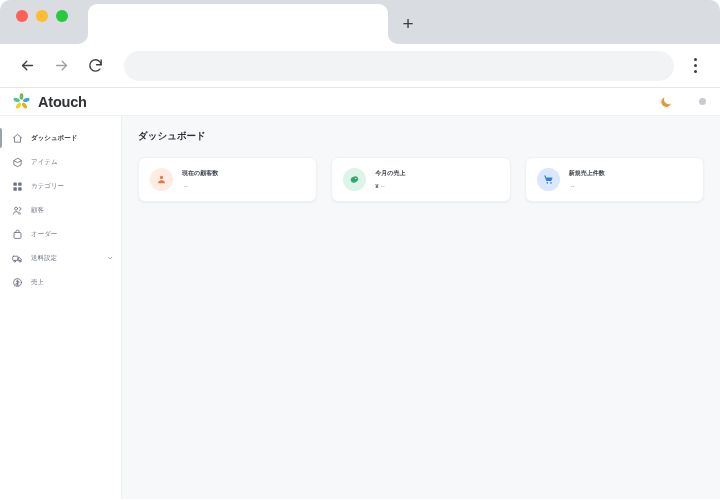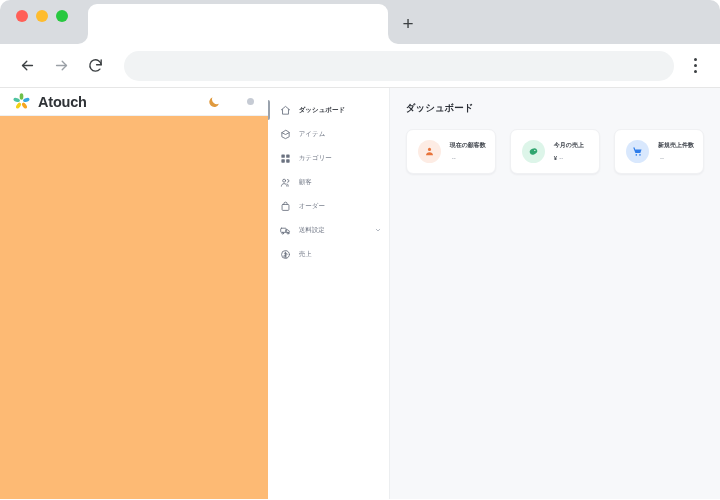--- a/index.html
+++ b/index.html
@@ -76,21 +76,21 @@
     display:flex; align-items:center; padding: 0 14px;
     font-size: 11px; color:#5f6368;
   }
   .kebab {
     width: 26px; height: 30px;
     display:flex; flex-direction:column; align-items:center; justify-content:center; gap:3px;
   }
   .kebab i { width:3px; height:3px; border-radius:50%; background:#3c4043; display:block; }
 
   
-  .app { position:relative; width:100%; height: calc(500px - 89px); background:#fdba74; display:flex; flex-direction:row;justify-content:flex-end; }
+  .app { position:relative; width:100%; height: calc(500px - 89px); background:#a3a3a3; display:flex; flex-direction:column;justify-content:flex-end; }
   .app-header {
     height: 28px; width:100%; background:#fff;
     display:flex; align-items:center; justify-content:space-between;
     padding: 0 10px 0 12px;
     border-bottom: 1px solid #eef0f2;
   }
   .brand { display:flex; align-items:center; gap:7px; }
   .brand-mark { width: 19px; height: 19px; display:block; }
   .brand-name { font-size: 14.5px; font-weight: 700; color:#2f3337; letter-spacing:-0.2px; }
   .header-right { display:flex; align-items:center; gap: 26px; padding-right:4px; }

